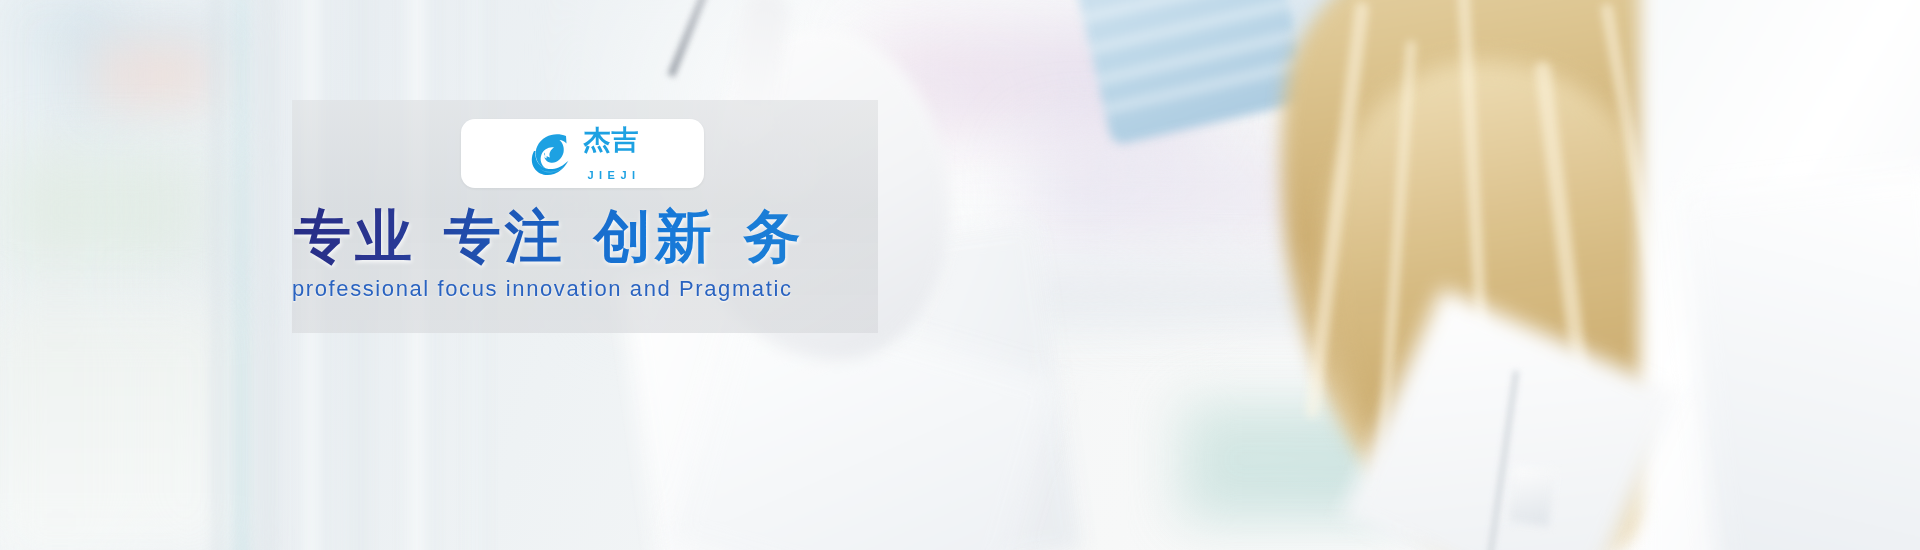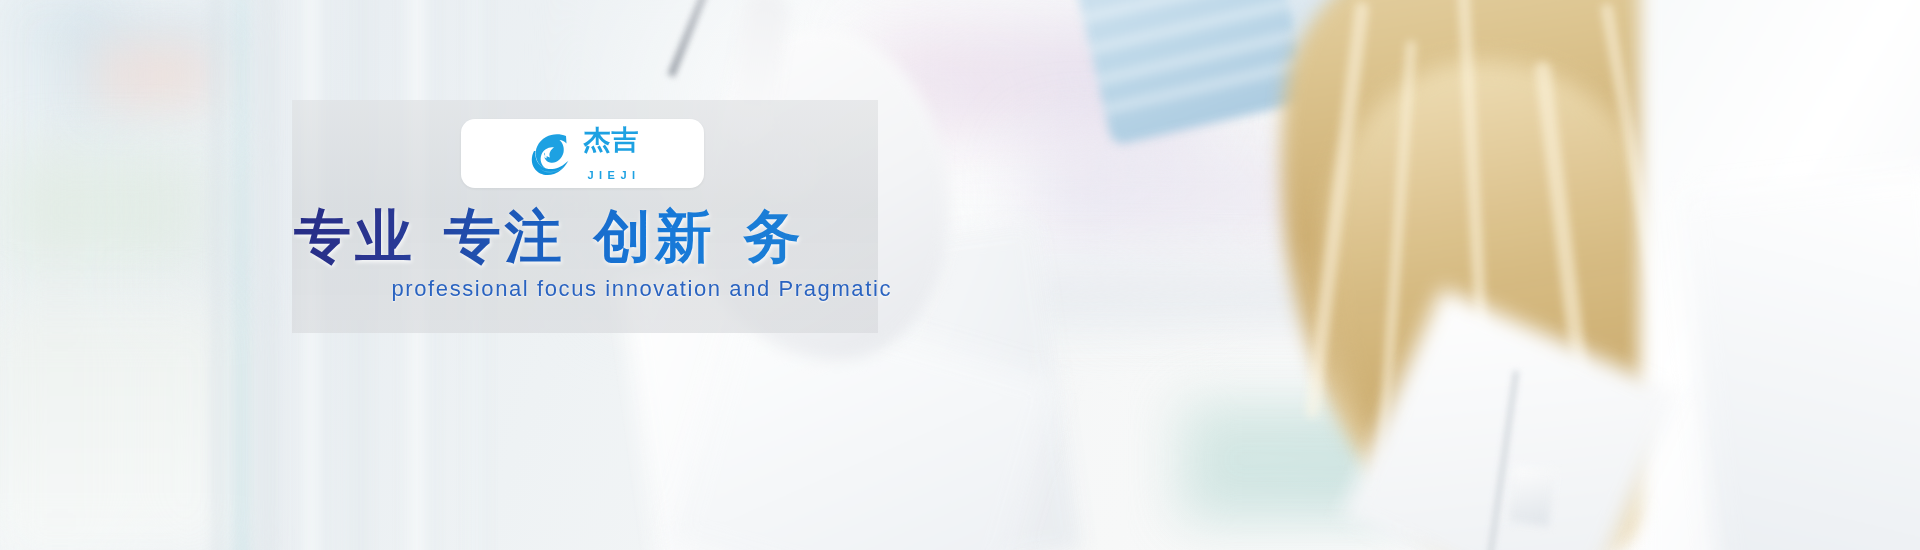--- a/index.html
+++ b/index.html
@@ -154,21 +154,21 @@
     -webkit-background-clip:text;background-clip:text;
     color:transparent;-webkit-text-fill-color:transparent;
     filter:drop-shadow(1px 2px 2px rgba(255,255,255,.85));
     white-space:nowrap;
   }
   .headline span{padding:0 2px;}
 
   
   .tagline{
     position:absolute;left:292px;top:276px;width:600px;
-    text-align:right;
+    text-align:left;
     font-family:"Liberation Sans","DejaVu Sans",sans-serif;
     font-size:22px;font-weight:400;letter-spacing:1.6px;
     color:#2a63c0;
     text-shadow:0 1px 2px rgba(255,255,255,.9);
     white-space:nowrap;
   }
 </style>
 </head>
 <body>
 

